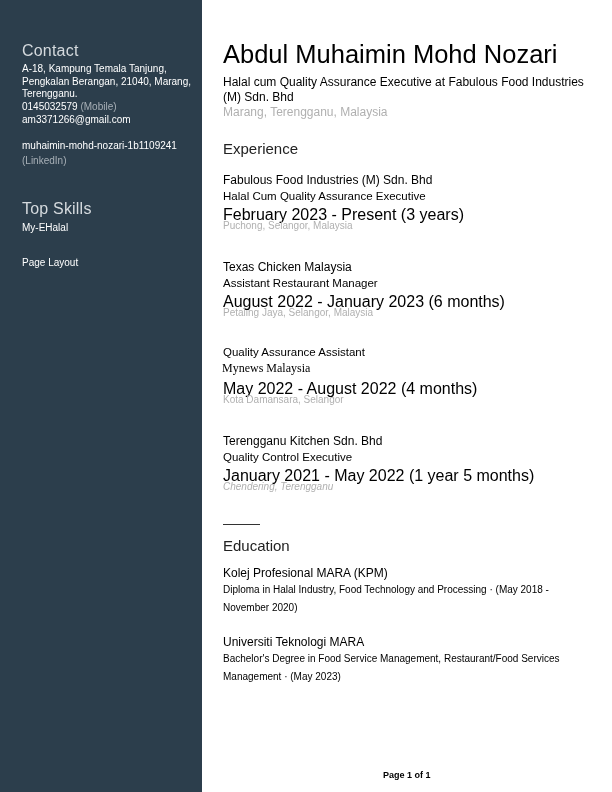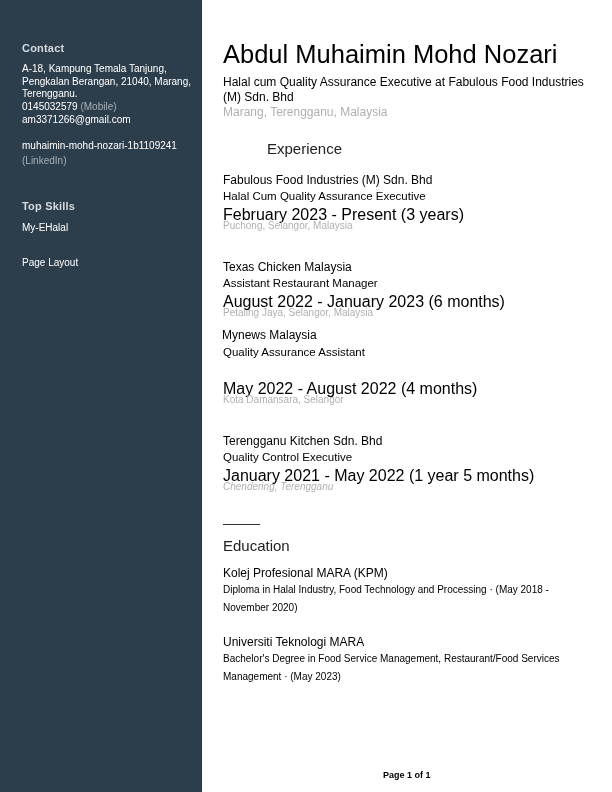--- a/index.html
+++ b/index.html
@@ -1,18 +1,18 @@
 <!DOCTYPE html>
 <html><head>
   <meta charset="utf-8">
   <style>
     html, body { margin: 0; padding: 0; }
     body { width: 612px; height: 792px; position: relative; background: #ffffff; overflow: hidden; font-family: "Liberation Sans", sans-serif; }
     .sidebar { position: absolute; left: 0; top: 0; width: 202px; height: 792px; background: #2c3e4c; }
-    .sb-heading { position: absolute; left: 22px; font-size: 11px; color: #d5dade; letter-spacing: 0.2px; font-weight: bold; }
+    .sb-heading { position: absolute; left: 22px; font-size: 16px; color: #d5dade; letter-spacing: 0.2px; }
     .sb-text { position: absolute; left: 22px; font-size: 10px; color: #ffffff; line-height: 12.5px; width: 178px; }
     .sb-muted { color: #a8b0b7; }
     .main { position: absolute; left: 223px; top: 0; width: 380px; }
     .name { position: absolute; top: 40px; font-size: 25.5px; color: #000000; white-space: nowrap; }
     .headline { position: absolute; top: 75px; font-size: 12px; color: #000; line-height: 14.5px; width: 370px; }
     .location { position: absolute; top: 105px; font-size: 12px; color: #b0b0b0; }
     .section-title { position: absolute; font-size: 15px; color: #222; }
     .exp-company { position: absolute; font-size: 12px; color: #000; white-space: nowrap; }
     .exp-title { position: absolute; font-size: 11.5px; color: #000; white-space: nowrap; }
     .exp-dates { position: absolute; font-size: 16px; color: #000; white-space: nowrap; }
@@ -40,38 +40,38 @@
   <div class="sb-heading" style="top:200px;">Top Skills</div>
   <div class="sb-text" style="top:222px;">My-EHalal</div>
   <div class="sb-text" style="top:257px;">Page Layout</div>
 </div>
 
 <div class="main">
   <div class="name">Abdul Muhaimin Mohd Nozari</div>
   <div class="headline">Halal cum Quality Assurance Executive at Fabulous Food Industries (M) Sdn. Bhd</div>
   <div class="location">Marang, Terengganu, Malaysia</div>
 
-  <div class="section-title" style="top:140px;margin-left:44px;">Experience</div>
+  <div class="section-title" style="top:140px;">Experience</div>
 
   <div>
     <div class="exp-company" style="top:173px;">Fabulous Food Industries (M) Sdn. Bhd</div>
     <div class="exp-title" style="top:190px;">Halal Cum Quality Assurance Executive</div>
     <div class="exp-dates" style="top:206px;">February 2023 - Present (3 years)</div>
     <div class="exp-loc" style="top:220px;">Puchong, Selangor, Malaysia</div>
   </div>
 
   <div>
     <div class="exp-company" style="top:260px;">Texas Chicken Malaysia</div>
     <div class="exp-title" style="top:277px;">Assistant Restaurant Manager</div>
     <div class="exp-dates" style="top:293px;">August 2022 - January 2023 (6 months)</div>
     <div class="exp-loc" style="top:307px;">Petaling Jaya, Selangor, Malaysia</div>
   </div>
 
   <div>
-    <div class="exp-company" style="top:328px; left:-1px;">Mynews Malaysia</div>
+    <div class="exp-company" style="top:361px; left:-1px;font-family:Liberation Serif, serif;">Mynews Malaysia</div>
     <div class="exp-title" style="top:346px;">Quality Assurance Assistant</div>
     <div class="exp-dates" style="top:380px;">May 2022 - August 2022 (4 months)</div>
     <div class="exp-loc" style="top:394px;">Kota Damansara, Selangor</div>
   </div>
 
   <div>
     <div class="exp-company" style="top:434px;">Terengganu Kitchen Sdn. Bhd</div>
     <div class="exp-title" style="top:451px;">Quality Control Executive</div>
     <div class="exp-dates" style="top:467px;">January 2021 - May 2022 (1 year 5 months)</div>
     <div class="exp-loc" style="top:481px;font-style:italic;">Chendering, Terengganu</div>

